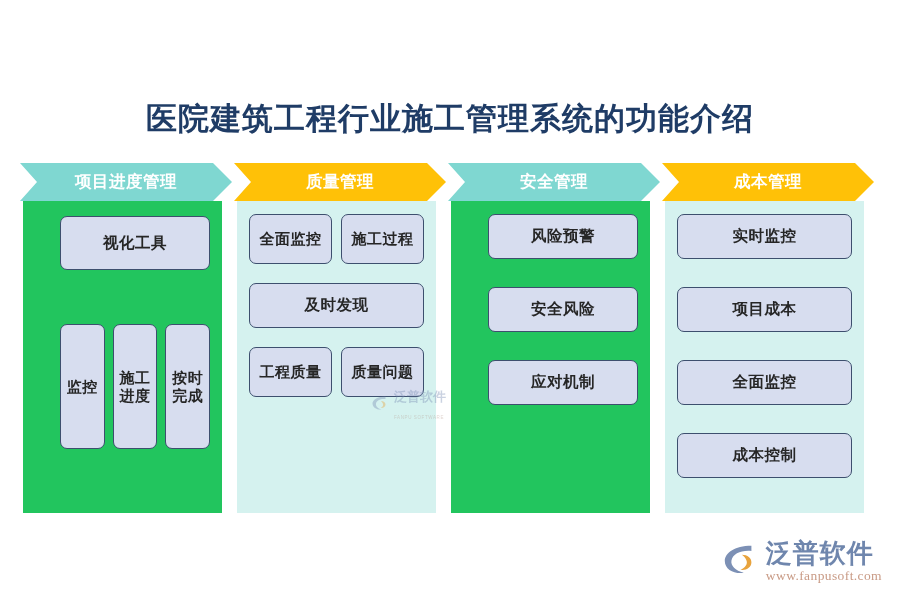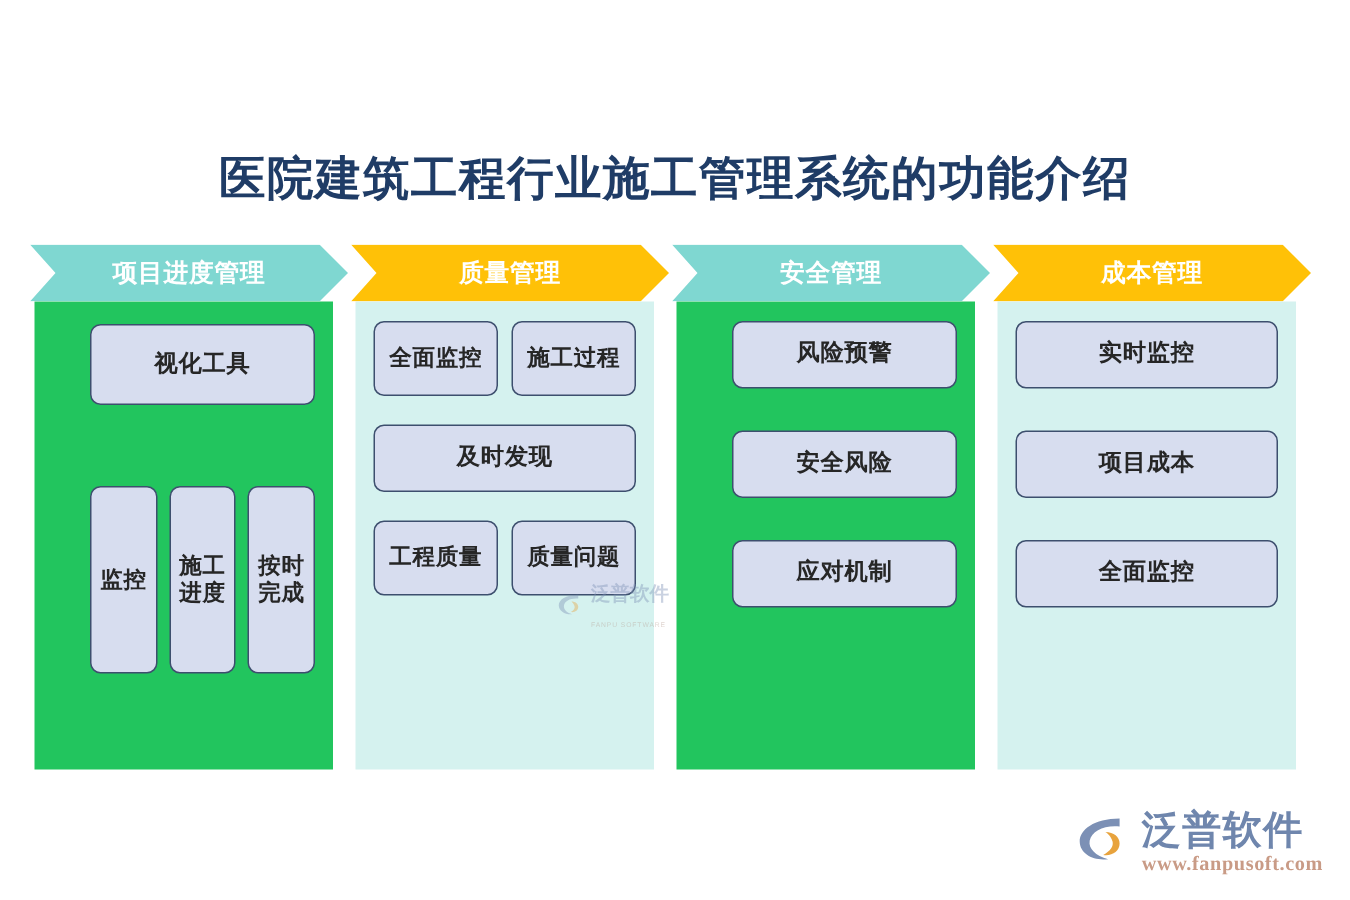--- a/index.html
+++ b/index.html
@@ -170,21 +170,20 @@
     letter-spacing: 1px;
     white-space: nowrap;
   }
   #brand .brand-url {
     font-family: "Liberation Serif", "DejaVu Serif", serif;
     font-size: 13.5px;
     color: #c99b86;
     letter-spacing: 0.4px;
     white-space: nowrap;
     margin-top: 1px;
-    font-weight: bold;
   }
 </style>
 </head>
 <body>
 
 <div id="stage">
 
   <div id="page-title">医院建筑工程行业施工管理系统的功能介绍</div>
 
   <div id="columns">
@@ -230,20 +229,21 @@
         <div class="card">应对机制</div>
       </div>
     </div>
 
     <div class="column">
       <div class="banner orange">成本管理</div>
       <div class="panel mint c34">
         <div class="card">实时监控</div>
         <div class="card">项目成本</div>
         <div class="card">全面监控</div>
+        <div class="card">成本控制</div>
       </div>
     </div>
 
   </div>
 
   <div id="watermark">
     <span class="wm-mark">
       <svg width="20" height="20" viewBox="0 0 40 40">
         <path d="M31 7 C14 7 5 14 5 21 C5 29 14 34 23 33 C15 31 11 26 12 21 C13 15 21 11 31 12 Z" fill="#7c90b5"></path>
         <path d="M22 16 C27 16 31 19 31 23 C31 28 26 31 21 30 C25 28 27 25 26 22 C25 19 23 17 22 16 Z" fill="#e8a33d"></path>

